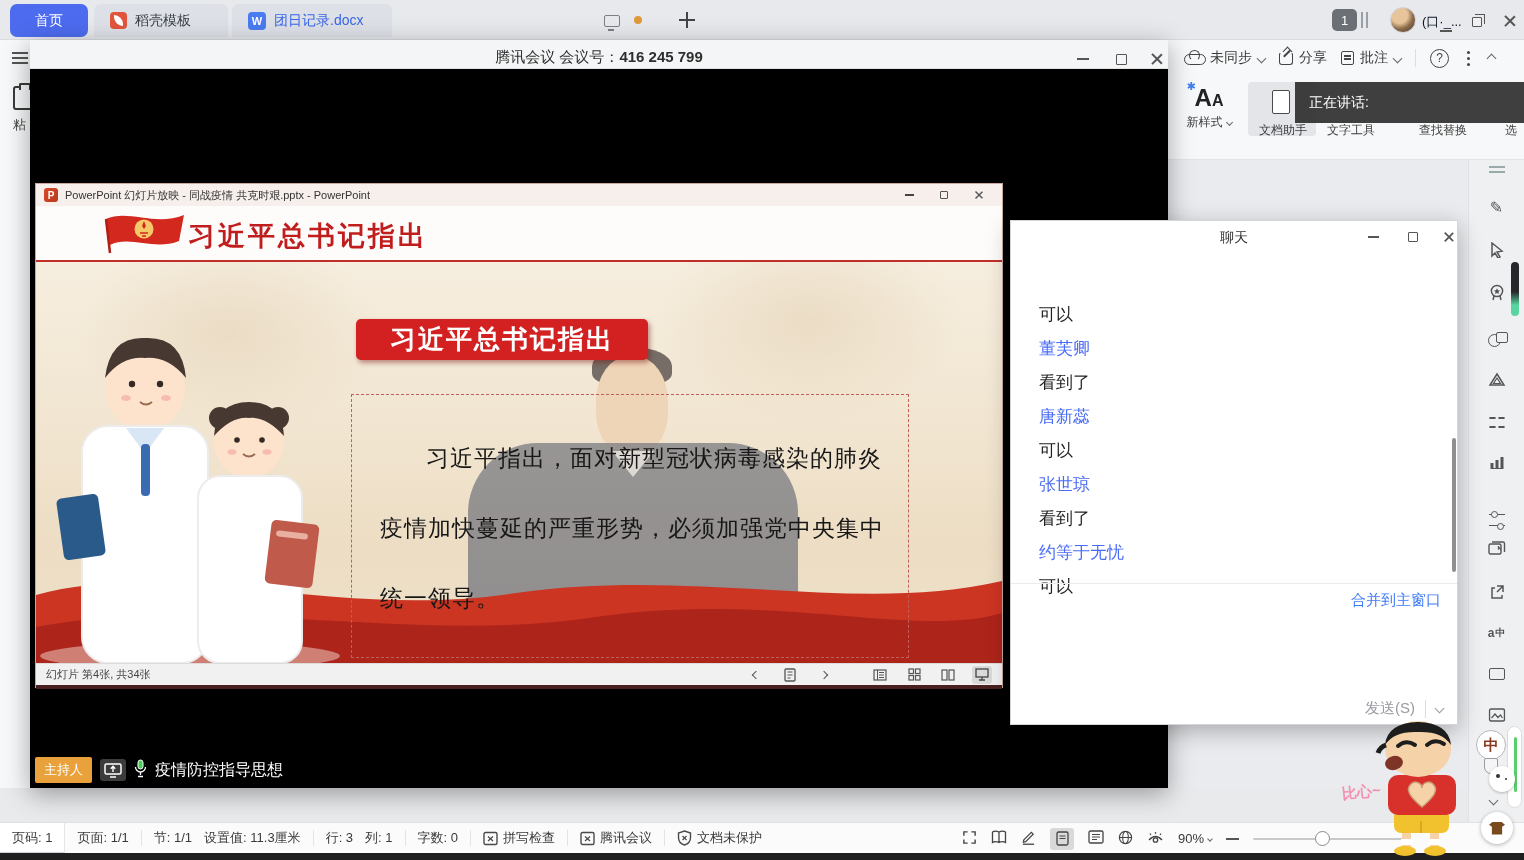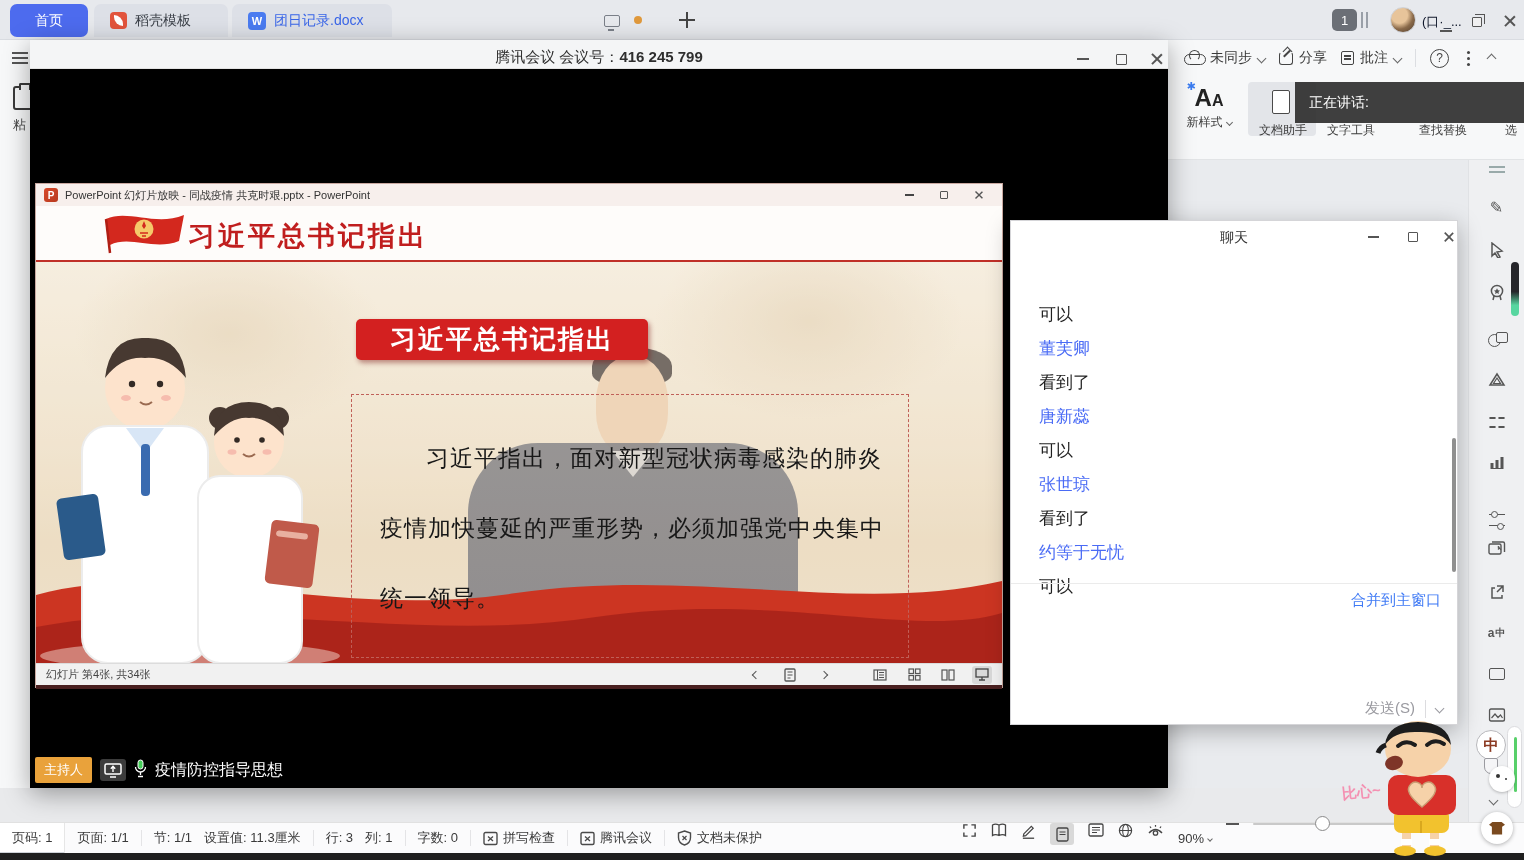--- a/index.html
+++ b/index.html
@@ -166,21 +166,21 @@
   #face-circ { position:absolute; left:1489px; top:766px; width:26px; height:26px; border-radius:50%; background:#fff; box-shadow:0 1px 3px rgba(0,0,0,.25); z-index:46; }
   #face-circ::before { content:""; position:absolute; left:7px; top:8px; width:4px; height:4px; border-radius:50%; background:#333; box-shadow:8px 3px 0 -1px #333; }
   #widget-chev { position:absolute; left:1490px; top:797px; z-index:46; }
   #tshirt-circ { position:absolute; left:1481px; top:812px; width:32px; height:32px; border-radius:50%; background:#fff; box-shadow:0 1px 4px rgba(0,0,0,.3); display:flex; align-items:center; justify-content:center; z-index:46; }
   .tshirt { width:16px; height:13px; background:#7a4a1f; clip-path:polygon(25% 0,75% 0,100% 25%,82% 40%,82% 100%,18% 100%,18% 40%,0 25%); }
 
   #statusbar { left:0; top:822px; width:1524px; height:31px; background:#fbfbfc; border-top:1px solid #e1e1e1; display:flex; align-items:center; font-size:13px; color:#3a3a3a; z-index:30; }
   .sb-item { display:flex; align-items:center; gap:5px; padding:0 12px; height:31px; white-space:nowrap; }
   .sb-item.first { background:#fff; border-right:1px solid #e6e6e6; box-shadow:inset 0 -2px 0 #cfd3d9; }
   .sb-div { width:1px; height:16px; background:#e4e4e6; }
-  #sb-right { position:absolute; left:962px; top:0; height:31px; display:flex; gap:14px; }
+  #sb-right { position:absolute; left:962px; top:0; height:31px; display:flex; align-items:center; gap:14px; }
   .zoom-track { position:relative; width:158px; height:2px; background:#c9c9c9; border-radius:1px; }
   .zoom-knob { position:absolute; left:62px; top:-7px; width:15px; height:15px; border-radius:50%; background:#fff; border:1.5px solid #8a8a8a; }
   #dark-strip { left:0; top:853px; width:1524px; height:7px; background:#1f1f1f; z-index:35; }
 
   
   #sticker { left:1330px; top:715px; width:165px; height:145px; z-index:50; pointer-events:none; }
   #sticker-caption { position:absolute; left:12px; top:68px; color:#f491b2; font-size:15px; font-weight:bold; transform:rotate(-6deg); }
 </style>
 </head>
 <body>

